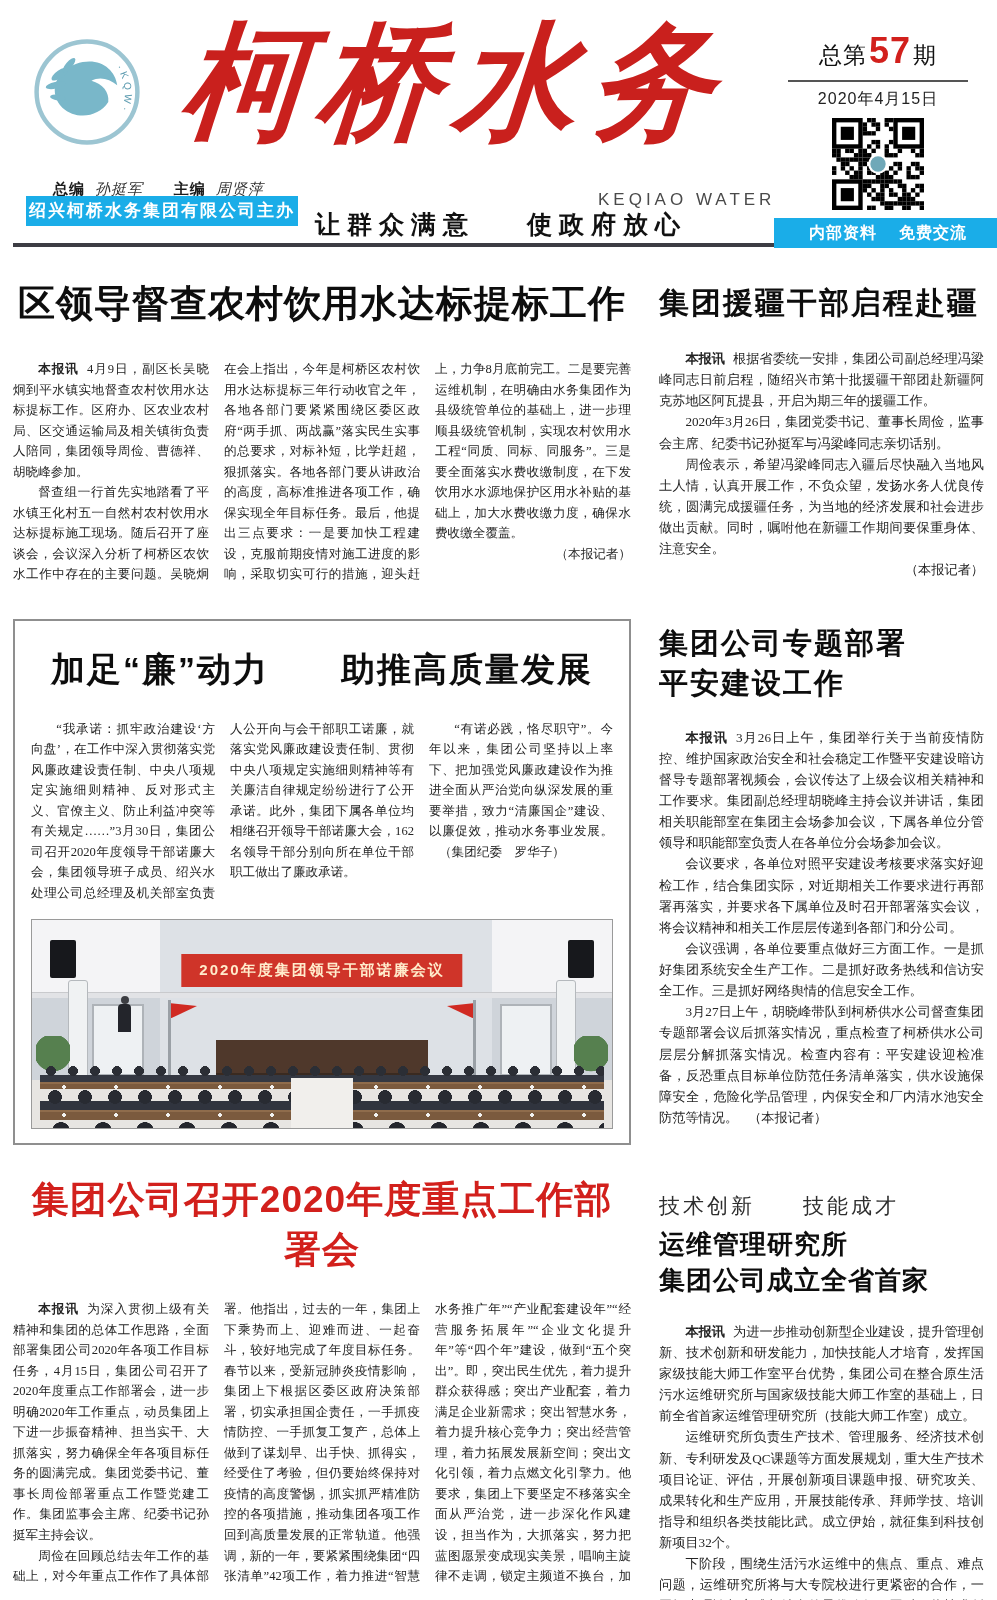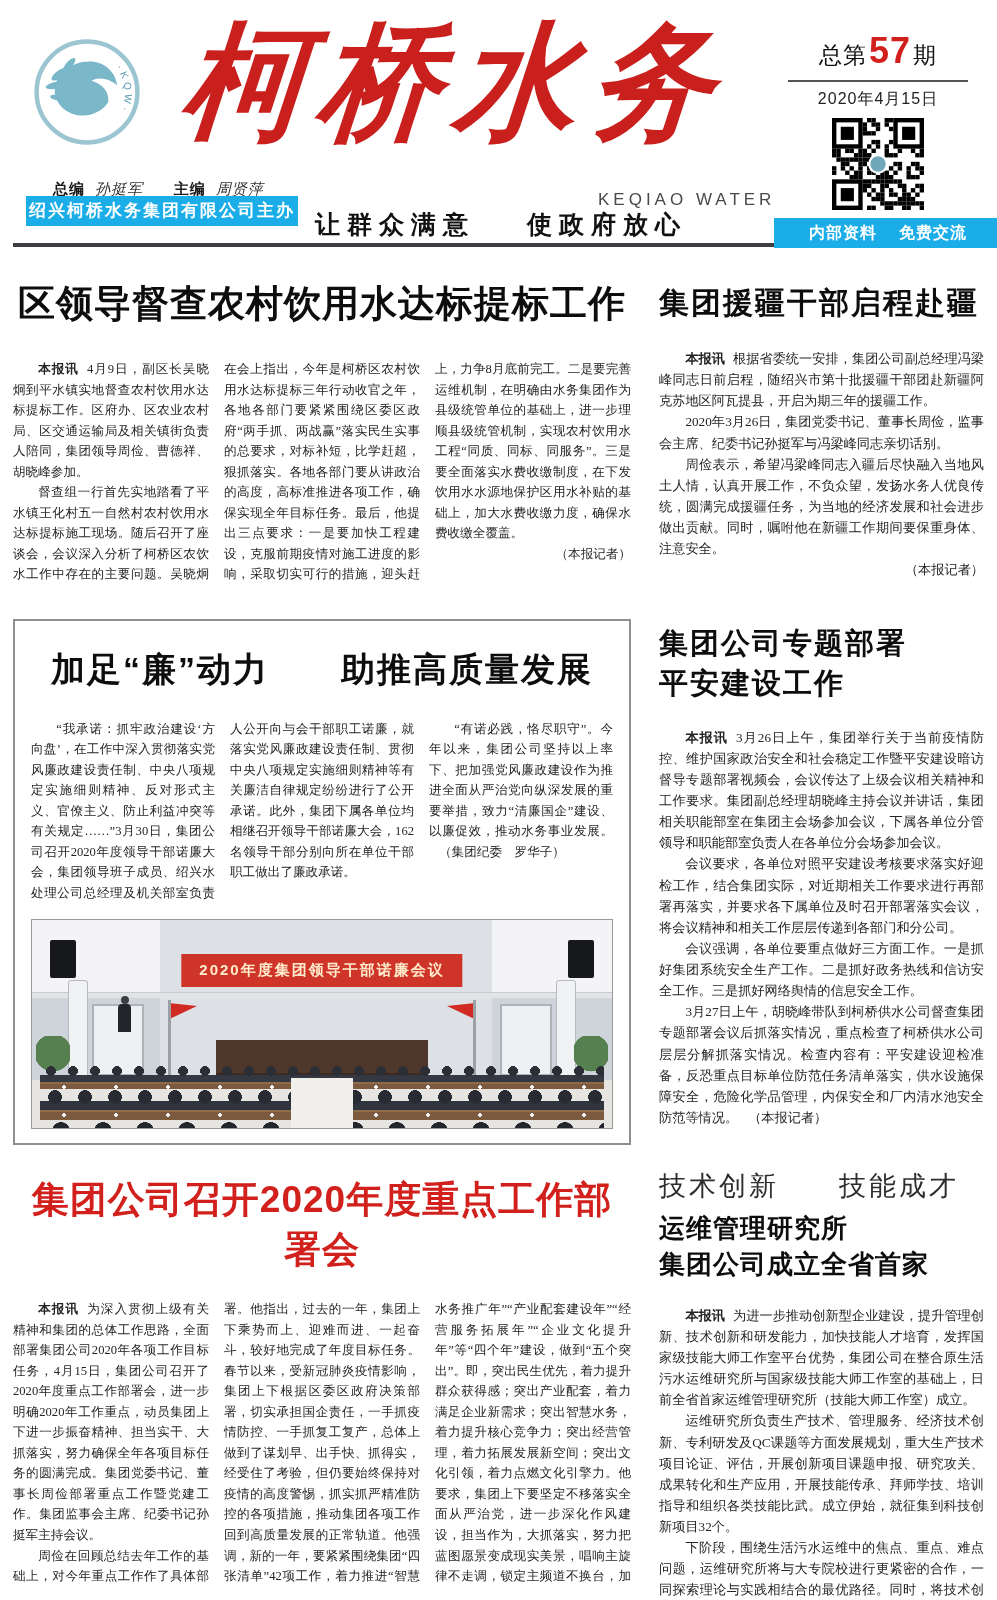--- a/index.html
+++ b/index.html
@@ -100,22 +100,22 @@
   .ph-aisle { position:absolute; left:50%; top:158px; transform:translateX(-50%);
     width:62px; height:136px; background:#f1efec; }
 
   .hl-c { font-size:37px; text-align:center; letter-spacing:1px; color:#d2201c; margin:30px 0 24px; }
   .body-c { height:302px; overflow:hidden; column-fill:auto; }
 
   
   .hl-d { font-size:30px; letter-spacing:2px; margin:30px 0 24px; }
   .body-1col { font-size:13.2px; line-height:1.6; text-align:justify; color:#242424; }
   .hl-e { font-size:29px; letter-spacing:2px; line-height:1.35; margin:44px 0 24px; }
-  .kicker { font-family:"Liberation Sans", sans-serif; font-size:27px; letter-spacing:3px;
-    color:#2e2e2e; margin:40px 0 6px; font-weight:normal; }
+  .kicker { font-family:"Liberation Sans", sans-serif; font-size:21px; letter-spacing:3px;
+    color:#2e2e2e; margin:64px 0 6px; font-weight:normal; }
   .hl-f { font-size:26px; letter-spacing:1px; line-height:1.4; margin:0 0 22px; }
 </style>
 </head>
 <body>
 
 <div class="page">
 
   <div class="header">
 
     <div class="logo">

